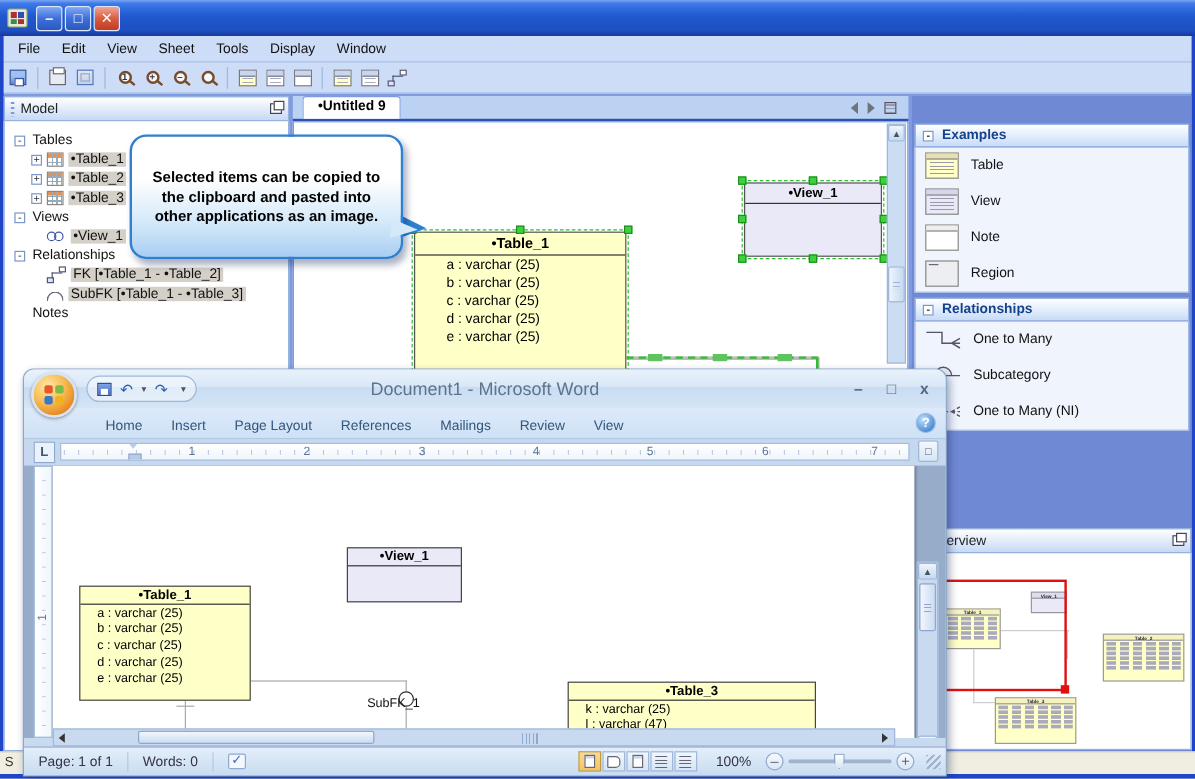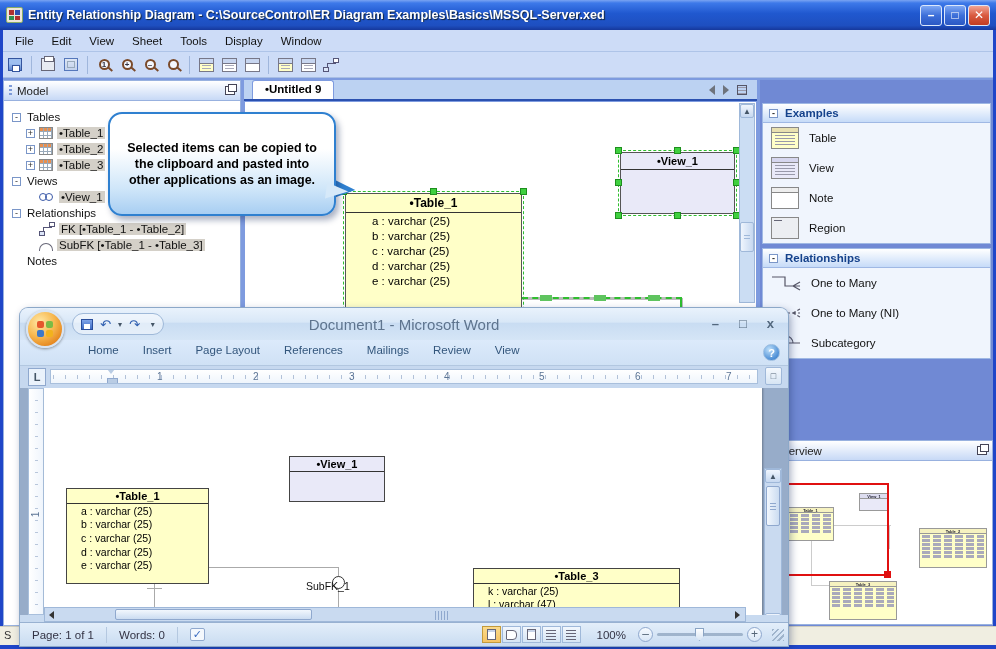--- a/index.html
+++ b/index.html
@@ -164,21 +164,21 @@
   .qat { position:absolute; left:52px; top:5px; height:22px; padding:0 8px; display:flex; align-items:center; gap:7px;
     background:rgba(255,255,255,.45); border:1px solid #9FB9D9; border-radius:11px; }
   .qat .g { font-size:13px; color:#2F5FB0; line-height:1; }
   .qat .disk { width:12px; height:11px; background:linear-gradient(180deg,#7FA4E8,#3E6CC4); border:1px solid #2A4E9C; position:relative; }
   .qat .disk::after{content:""; position:absolute; left:2px; bottom:0; width:6px; height:5px; background:#fff;}
   .caret { font-size:8px; color:#456; }
   .w-title-text { position:absolute; left:0; right:0; top:8px; text-align:center; font-size:15px; color:#5E748E; }
   .w-ctrls { position:absolute; right:14px; top:8px; display:flex; gap:20px; font-size:13px; color:#53687E; font-weight:bold; z-index:13;}
   .w-tabs { position:absolute; left:0; top:32px; width:100%; height:26px;
     background:linear-gradient(180deg,#DCEAFB,#CFE1F5); border-bottom:1px solid #B2C7E0;
-    display:flex; align-items:flex-start; gap:4px; padding-left:58px; }
+    display:flex; align-items:flex-end; gap:4px; padding-left:58px; }
   .w-tab { font-size:11.5px; color:#33567C; padding:4px 10px; }
   .w-help { position:absolute; right:8px; top:36px; width:17px; height:17px; border-radius:50%;
     background:radial-gradient(circle at 35% 30%,#BFE0FA,#4E8FD6 70%,#2F6CB4); color:#fff; font-weight:bold; font-size:11px;
     text-align:center; line-height:17px; border:1px solid #9ABCE0; }
   .w-rulerrow { position:absolute; left:0; top:58px; width:100%; height:22px; background:#C6D8EF; }
   .tabsel { position:absolute; left:8px; top:2px; width:18px; height:18px; background:#EAF2FB; border:1px solid #8FA8CE;
     font-size:11px; font-weight:bold; color:#456; text-align:center; line-height:16px; }
   .hruler { position:absolute; left:30px; top:3px; width:708px; height:15px;
     background:linear-gradient(180deg,#FFFFFF,#EFF5FC); border:1px solid #A8BFDC;
     overflow:hidden; }
@@ -247,21 +247,20 @@
 
 <div id="stage">
 
   <div class="abs er-titlebar">
     <span class="er-appicon">
         <i></i>
         <i></i>
         <i></i>
         <i></i>
       </span>
-    <span class="er-title">Entity Relationship Diagram - C:\SourceControl\ER Diagram Examples\Basics\MSSQL-Server.xed</span>
     <span class="winbtn">–</span>
     <span class="winbtn">□</span>
     <span class="winbtn close">✕</span>
   </div>
 
   <div class="abs er-menubar">
     <span class="menu-item">File</span>
     <span class="menu-item">Edit</span>
     <span class="menu-item">View</span>
     <span class="menu-item">Sheet</span>
@@ -462,29 +461,29 @@
       </div>
       <div class="pal-items">
         <div class="pal-item">
           <svg class="rel-ic" viewBox="0 0 30 18">
             <path d="M1 3 H14 V12 H22 M22 12 L29 8 M22 12 L29 12 M22 12 L29 16" stroke="#556" fill="none" stroke-width="1.2"></path>
           </svg>
           <span>One to Many</span>
         </div>
         <div class="pal-item">
           <svg class="rel-ic" viewBox="0 0 30 18">
+            <path d="M1 9 H8 M22 9 H29 M8 9 A7 7 0 0 1 22 9 Z" stroke="#556" fill="#EEF3FB" stroke-width="1.2"></path>
+          </svg>
+          <span>Subcategory</span>
+        </div>
+        <div class="pal-item">
+          <svg class="rel-ic" viewBox="0 0 30 18">
             <path d="M1 14 H10 V9 H22 M22 9 L29 5 M22 9 L29 9 M22 9 L29 13" stroke="#556" fill="none" stroke-width="1.2" stroke-dasharray="3 2"></path>
           </svg>
           <span>One to Many (NI)</span>
-        </div>
-        <div class="pal-item">
-          <svg class="rel-ic" viewBox="0 0 30 18">
-            <path d="M1 9 H8 M22 9 H29 M8 9 A7 7 0 0 1 22 9 Z" stroke="#556" fill="#EEF3FB" stroke-width="1.2"></path>
-          </svg>
-          <span>Subcategory</span>
         </div>
       </div>
     </div>
   </div>
 
   <div class="abs overview-panel">
     <div class="panel-header">
       <span class="grip"></span>
       <span>Overview</span>
       <span class="dock-ic"></span>

